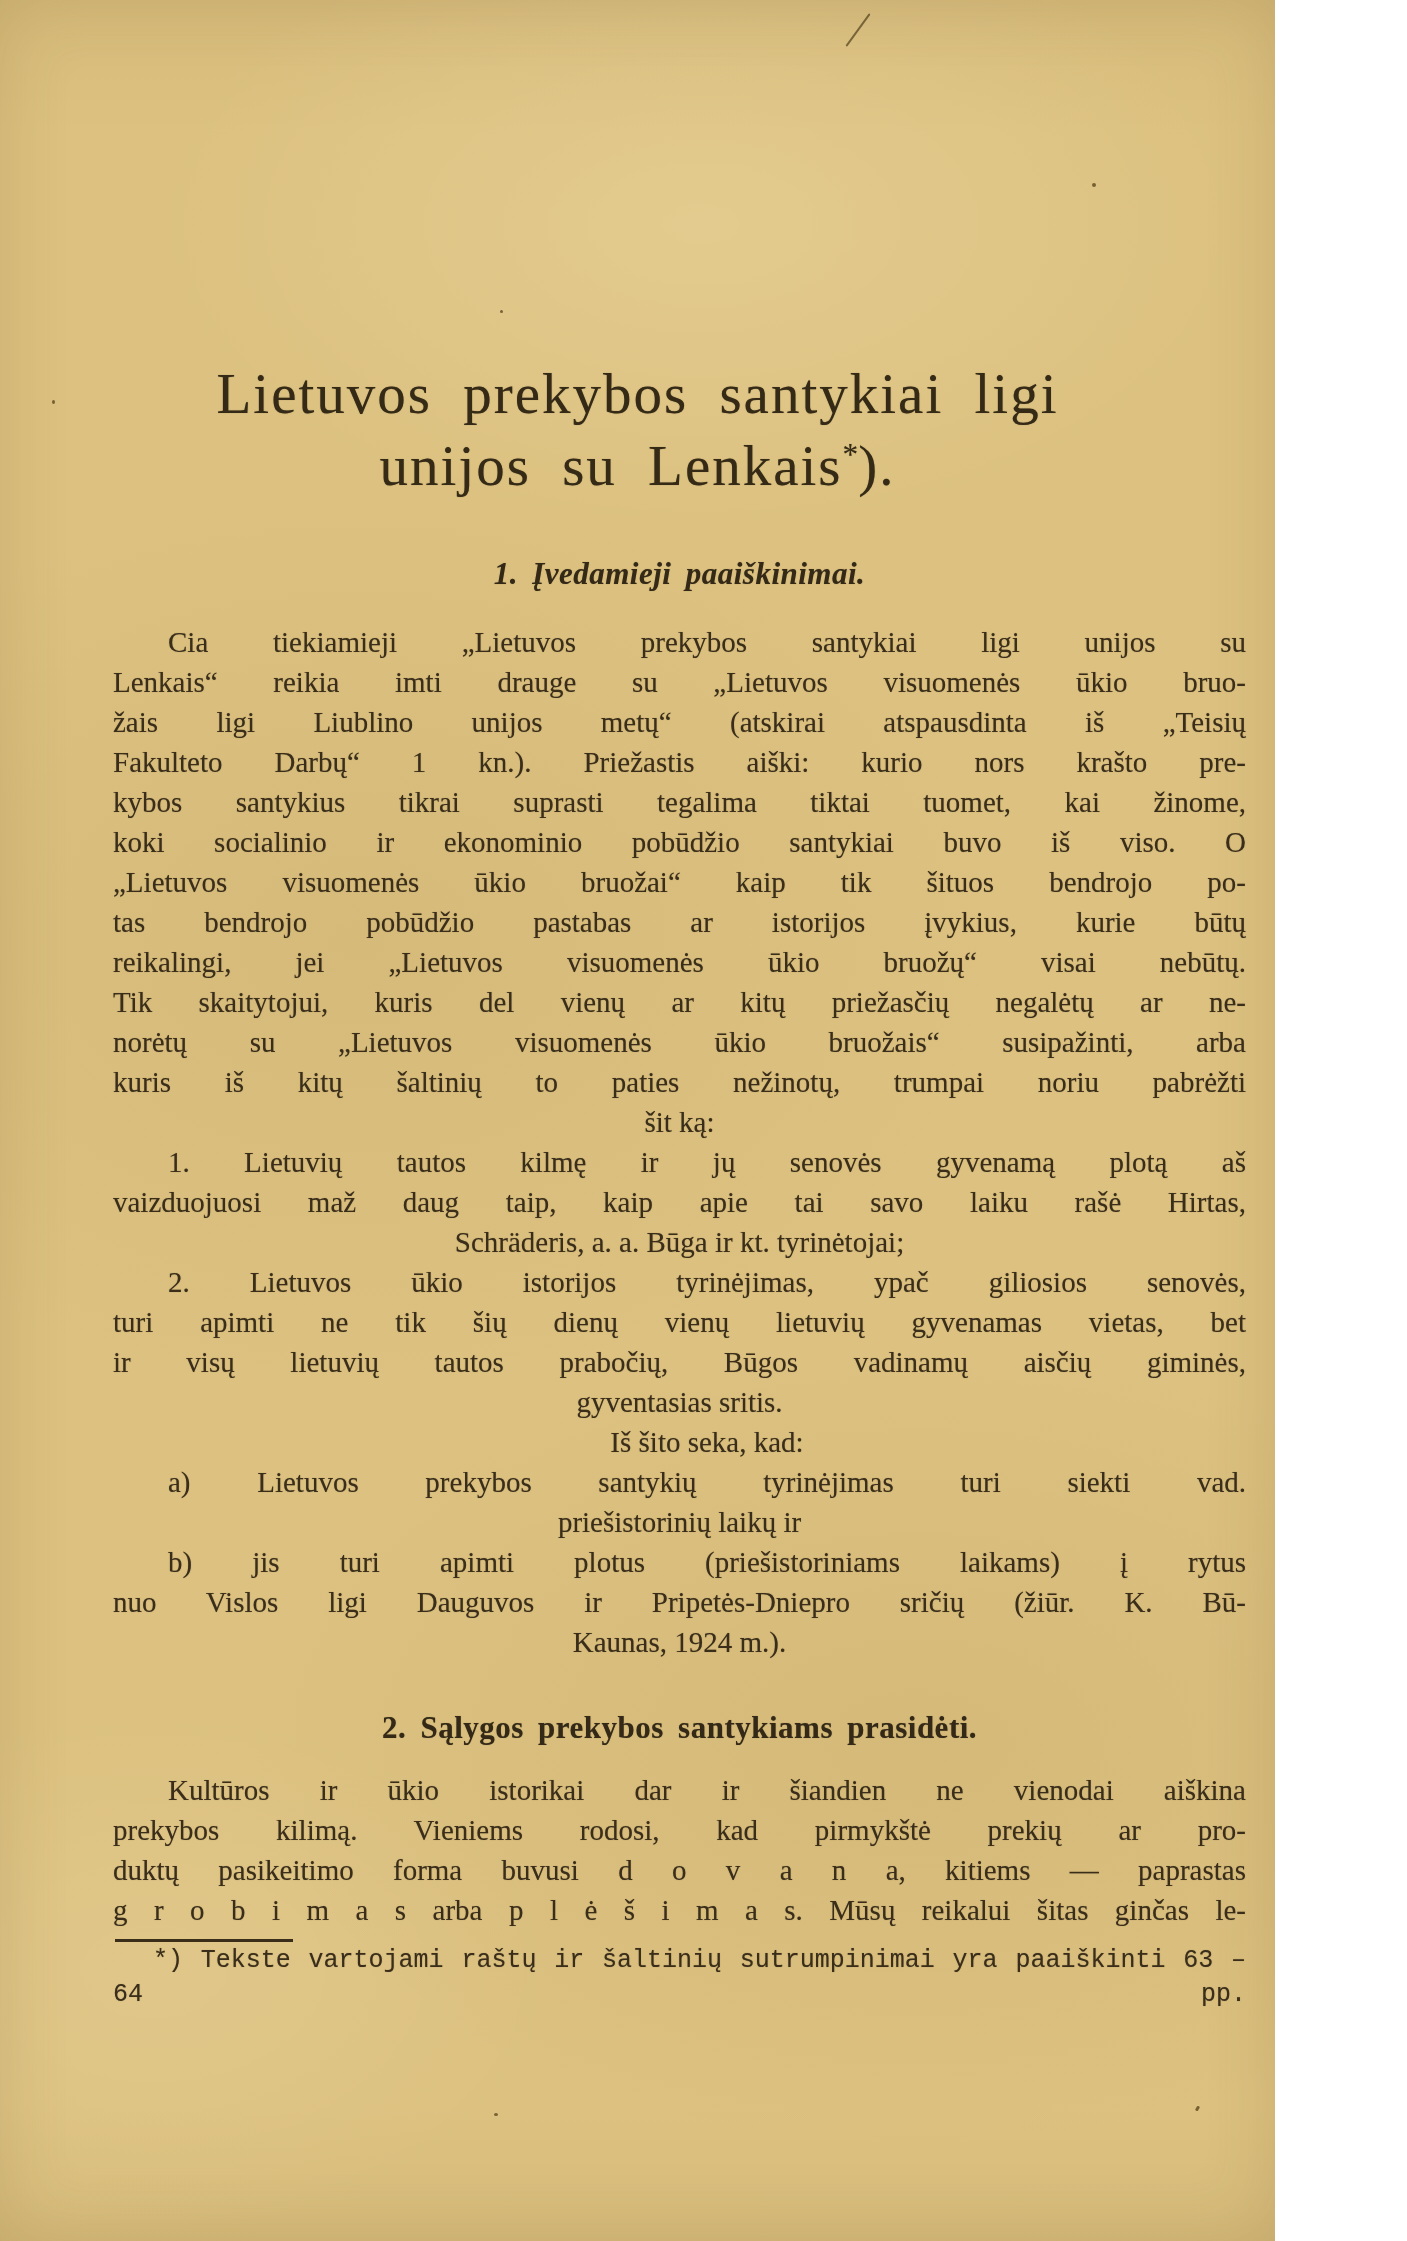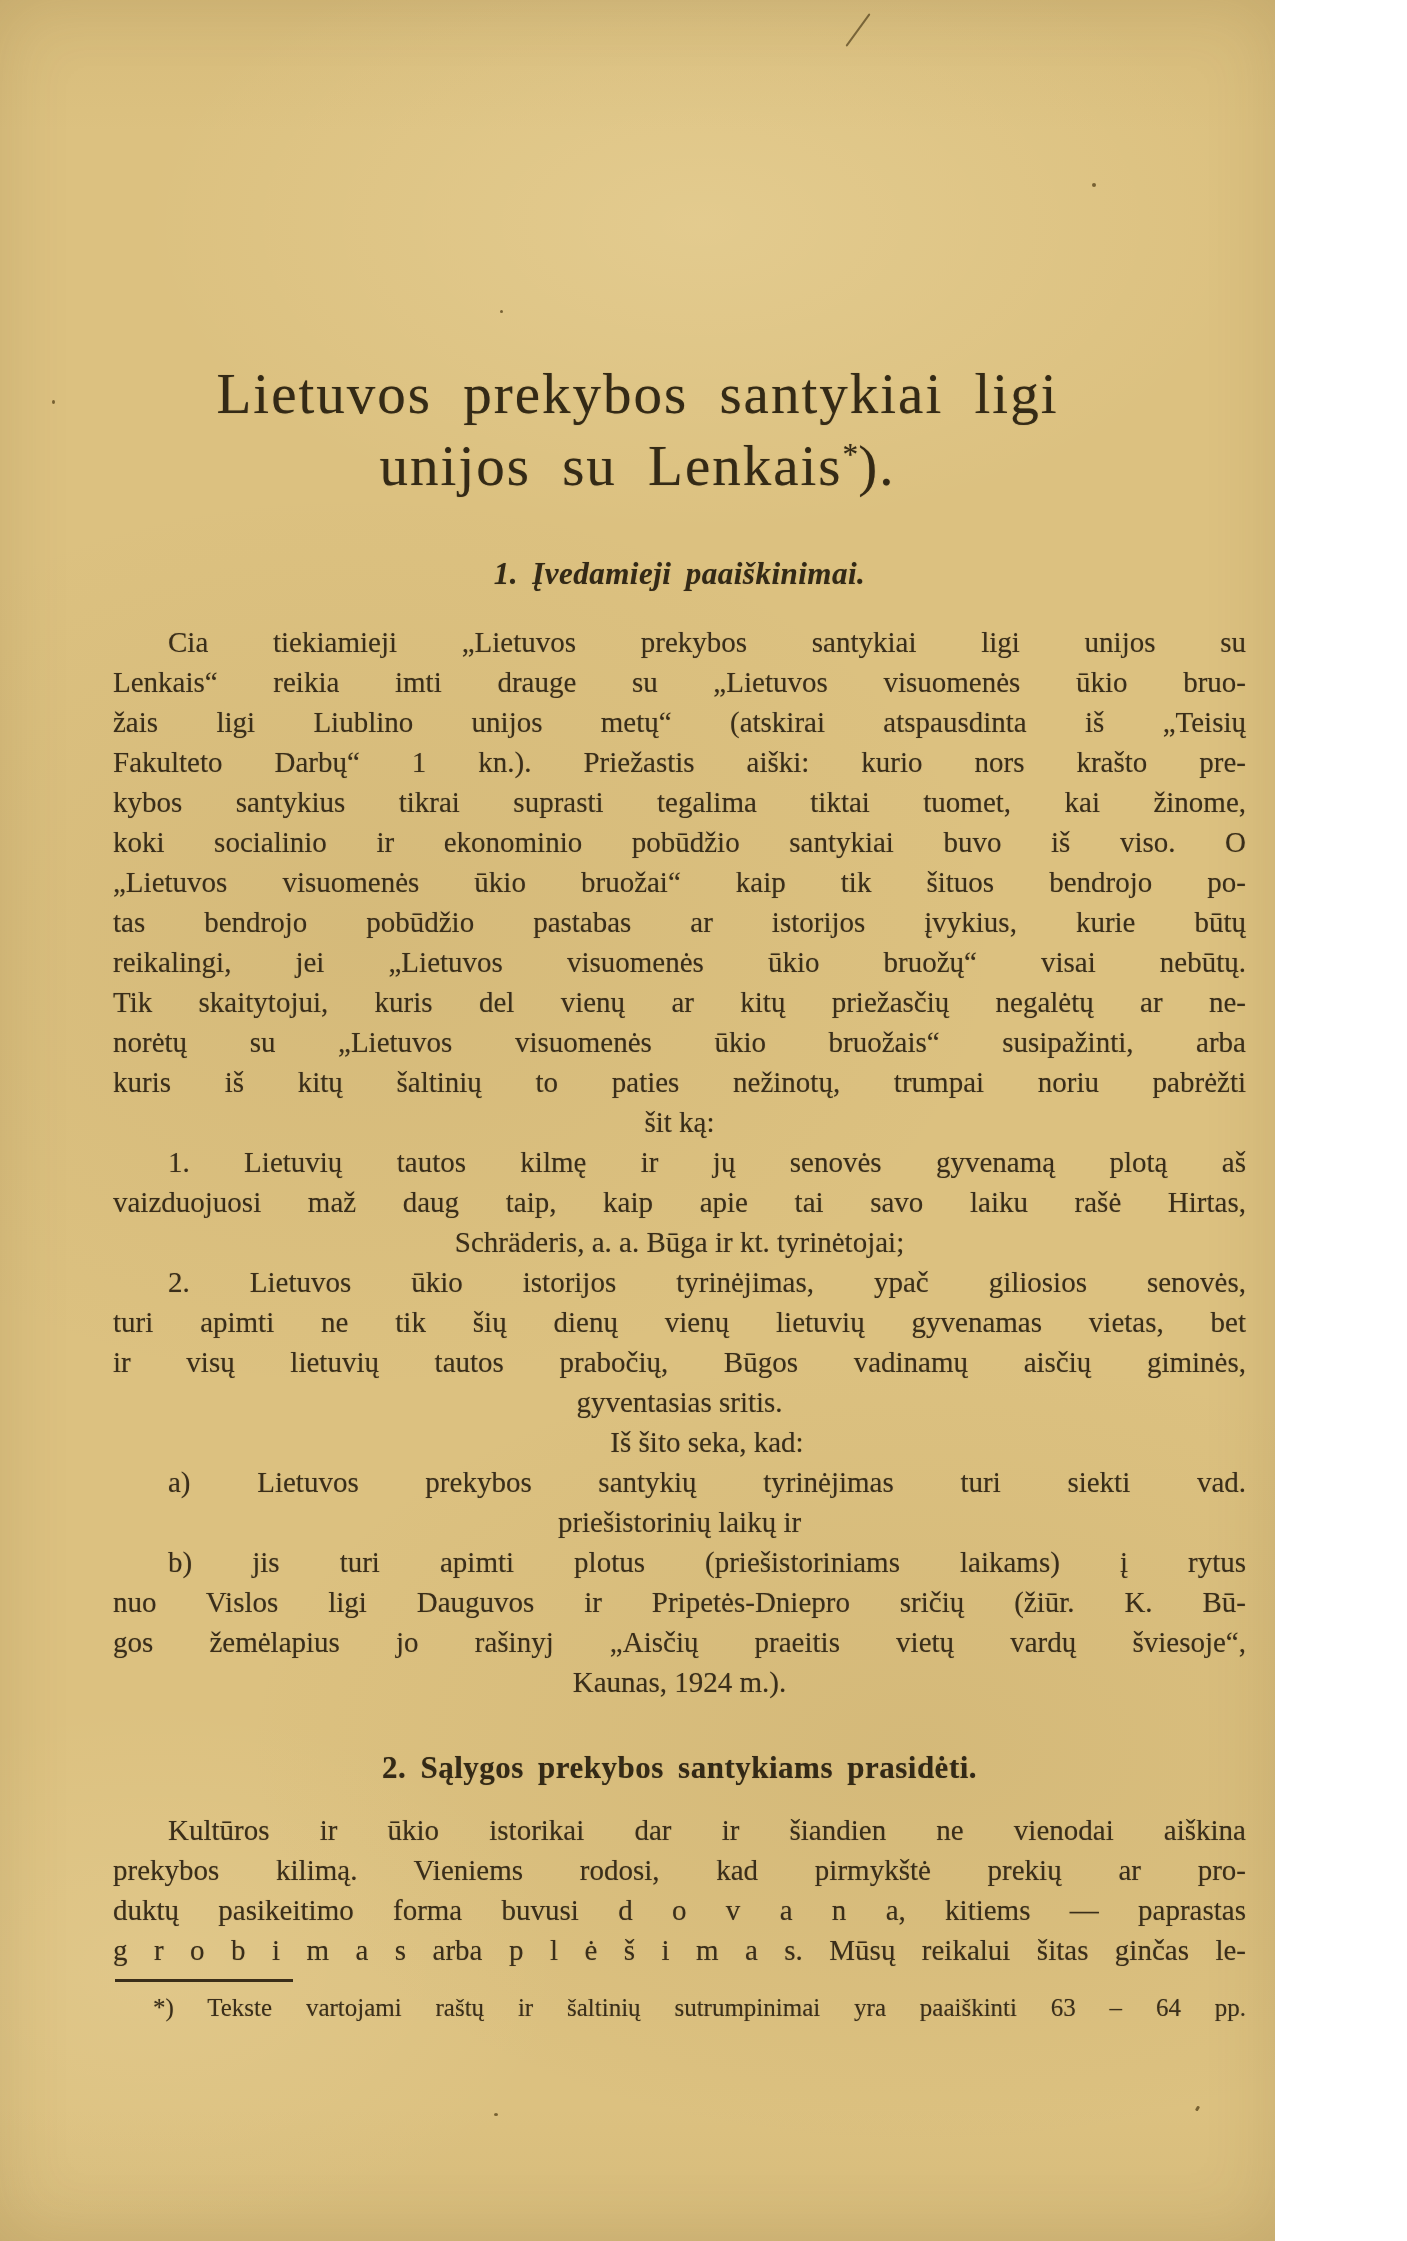--- a/index.html
+++ b/index.html
@@ -67,27 +67,28 @@
 
   
   .footnote-area { margin: 9px 0 0 113px; width: 1133px; }
   .footnote-rule {
     width: 178px;
     height: 3px;
     background: #3a2e1a;
     margin-left: 2px;
   }
   .footnote-text {
-    margin-top: 9px;
+    margin-top: 2px;
     font-size: 25px;
     line-height: 34px;
     text-indent: 40px;
     text-align: justify;
     text-align-last: justify;
     text-shadow: 0 0 1px rgba(56,45,24,0.38);
+    font-family: Liberation Mono, monospace;
   }
 
   
   .speck {
     position: absolute;
     background: rgba(84,64,24,0.75);
     border-radius: 50%;
   }
   .fiber {
     position: absolute;
@@ -155,21 +156,20 @@
       <div class="block-lines">
         <div class="line ind">Iš šito seka, kad:</div>
       </div>
       <div class="block-lines">
         <div class="line j ind">a) Lietuvos prekybos santykių tyrinėjimas turi siekti vad.</div>
         <div class="line">priešistorinių laikų ir</div>
       </div>
       <div class="block-lines">
         <div class="line j ind">b) jis turi apimti plotus (priešistoriniams laikams) į rytus</div>
         <div class="line j">nuo Vislos ligi Dauguvos ir Pripetės-Dniepro sričių (žiūr. K. Bū-</div>
-        <div class="line j">gos žemėlapius jo rašinyj „Aisčių praeitis vietų vardų šviesoje“,</div>
         <div class="line">Kaunas, 1924 m.).</div>
       </div>
       <div class="block-heading">2.  Sąlygos prekybos santykiams prasidėti.</div>
       <div class="block-lines">
         <div class="line j ind">Kultūros ir ūkio istorikai dar ir šiandien ne vienodai aiškina</div>
         <div class="line j">prekybos kilimą. Vieniems rodosi, kad pirmykštė prekių ar pro-</div>
         <div class="line j">duktų pasikeitimo forma buvusi d o v a n a, kitiems — paprastas</div>
         <div class="line j">g r o b i m a s arba p l ė š i m a s. Mūsų reikalui šitas ginčas le-</div>
       </div>
     </div>

